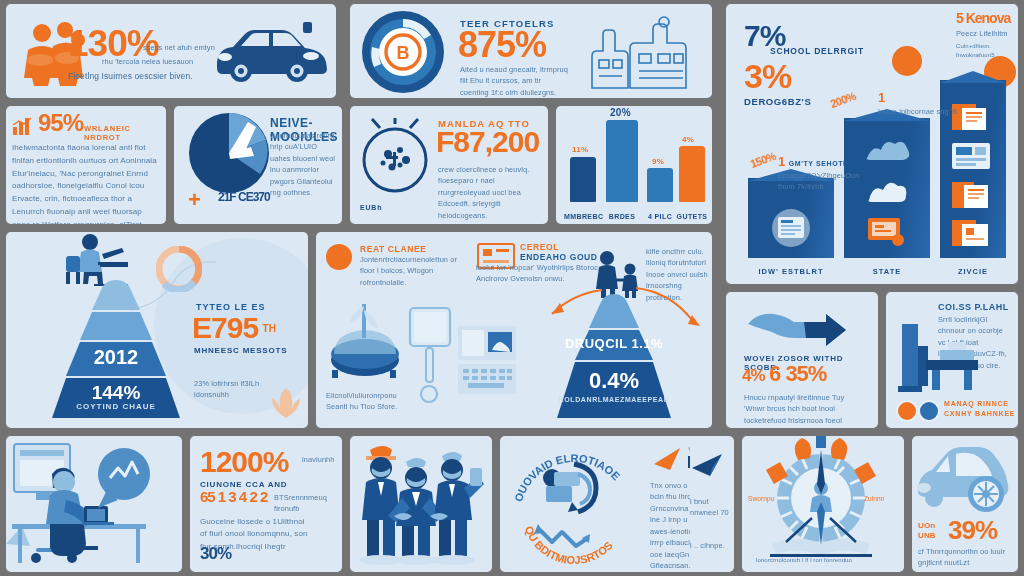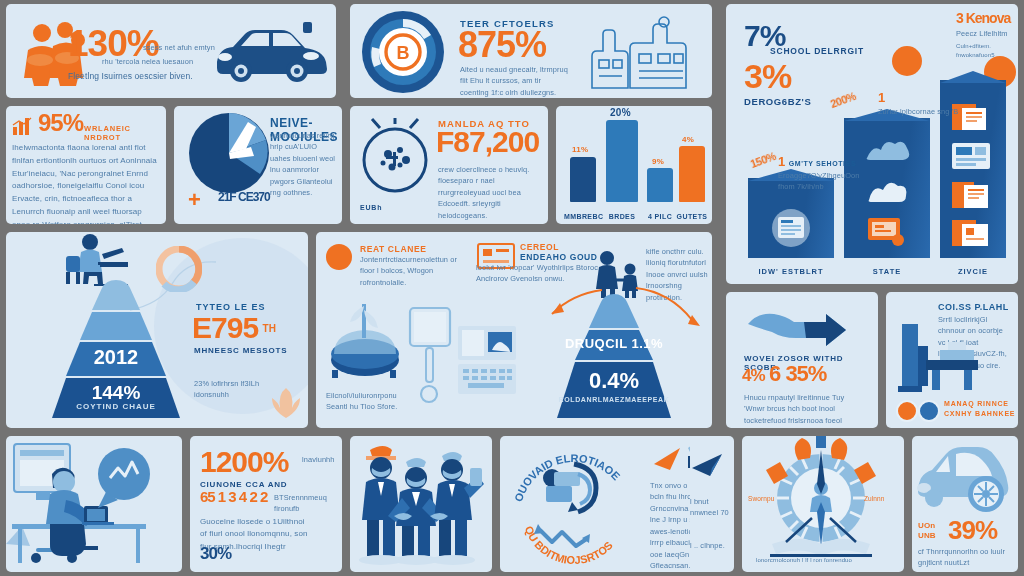--- a/index.html
+++ b/index.html
@@ -117,21 +117,21 @@
     </svg>
   </div>
 
   <div class="panel" style="left:726px;top:4px;width:292px;height:280px;">
     <div class="big navy blurry" style="position:absolute;left:18px;top:18px;font-size:30px;">7%</div>
     <div class="cap blurry" style="position:absolute;left:44px;top:42px;font-size:8.5px;letter-spacing:.8px;">SCHOOL DELRRGIT</div>
     <div class="big orange blurry" style="position:absolute;left:18px;top:56px;font-size:34px;">3%</div>
     <div class="cap blurry" style="position:absolute;left:18px;top:92px;font-size:9.5px;letter-spacing:.6px;">DEROG6BZ'S</div>
 
     <div style="position:absolute;left:230px;top:8px;width:58px;">
-      <div class="big orange blurry2" style="font-size:14px;">3 Kenova</div>
+      <div class="big orange blurry2" style="font-size:14px;">5 Kenova</div>
       <div class="body-txt blurry2" style="margin-top:3px;">Peecz Lifelhltm</div>
       <div class="body-txt blurry2" style="margin-top:2px;font-size:6px;">Culn+dfitem. fnwoknafuon5</div>
     </div>
     <div class="dot" style="position:absolute;left:258px;top:52px;width:32px;height:32px;background:#ef7122;"></div>
     <div class="dot" style="position:absolute;left:166px;top:42px;width:30px;height:30px;background:#ef7122;"></div>
 
     <div style="position:absolute;left:0;top:90px;width:292px;height:190px;">
 
       <div class="abar" style="left:22px;width:86px;height:80px;"></div>
       <div class="abarval blurry" style="left:24px;bottom:118px;">150%</div>
@@ -188,21 +188,21 @@
       <svg width="44" height="30" style="position:absolute;left:224px;bottom:36px;">
         <rect x="2" y="2" width="24" height="26" fill="#ef7122"></rect>
           <rect x="12" y="6" width="26" height="22" fill="#fff"></rect>
         <rect x="16" y="10" width="8" height="7" fill="#ef7122"></rect>
           <rect x="16" y="20" width="18" height="2" fill="#f2a06a"></rect>
       </svg>
     </div>
 
     <div style="position:absolute;left:152px;top:84px;width:100px;">
       <span class="big orange blurry2" style="font-size:13px;">1</span>
-      <div class="body-txt blurry2">Zurlar lplbcornae sng 'B</div>
+      <div class="body-txt blurry2">Inooe lplbcornae sng 'B</div>
     </div>
     <div style="position:absolute;left:52px;top:148px;width:92px;">
       <span class="big orange blurry2" style="font-size:13px;">1</span>
       <span class="kicker blurry2" style="font-size:7px;">GM'TY SEHOTIES</span>
       <div class="body-txt blurry2">Eroagge7O'vZlhgeuOon fhom    7k/ih/nb</div>
     </div>
   </div>
 
   <div class="panel" style="left:6px;top:106px;width:160px;height:118px;">
     <svg width="22" height="20" style="position:absolute;left:6px;top:10px;">

